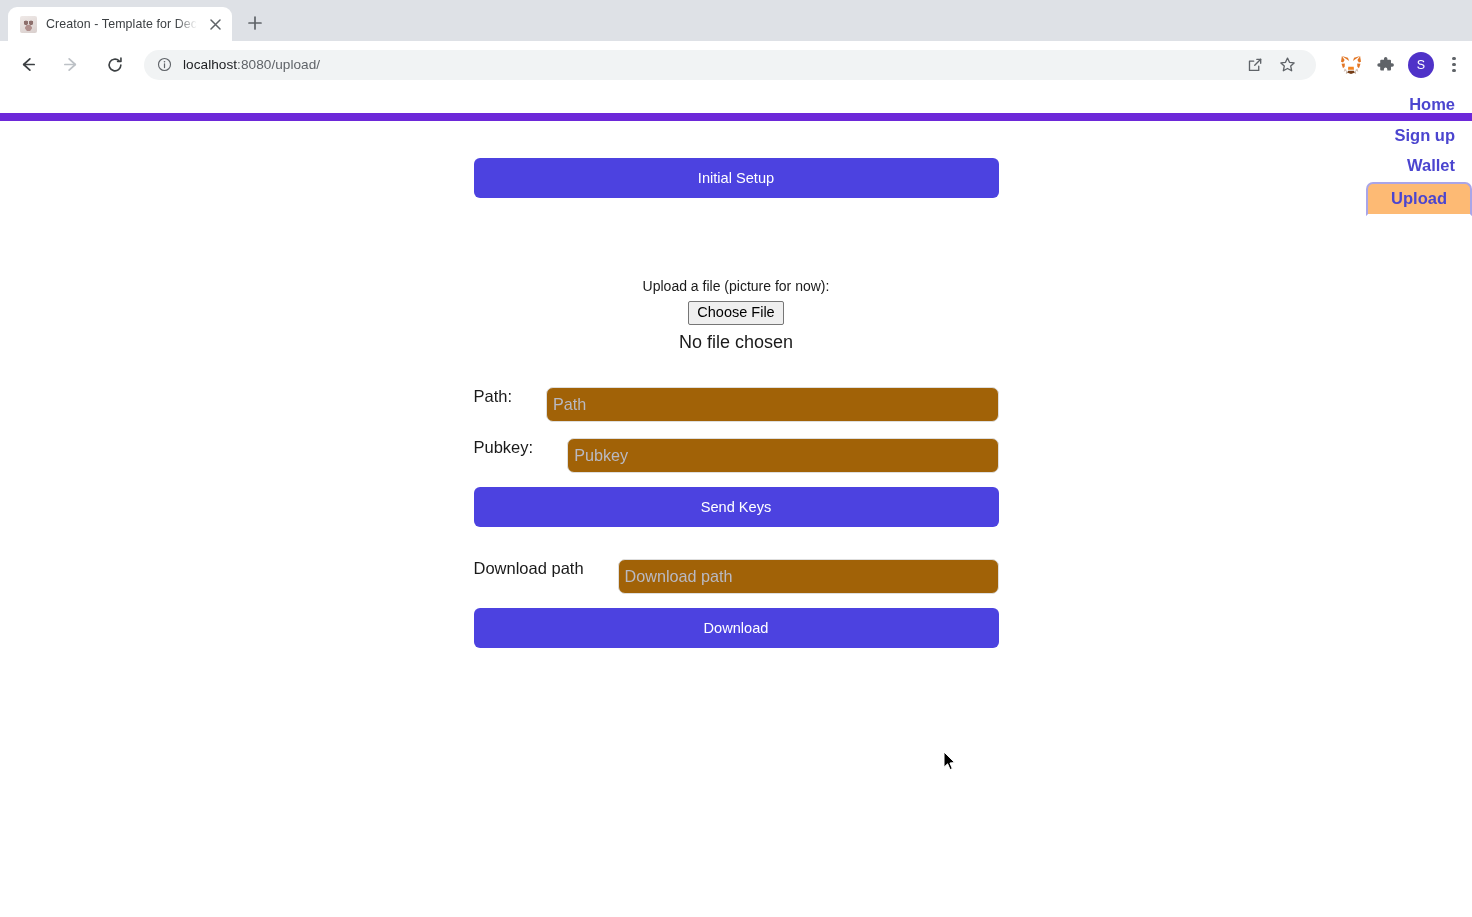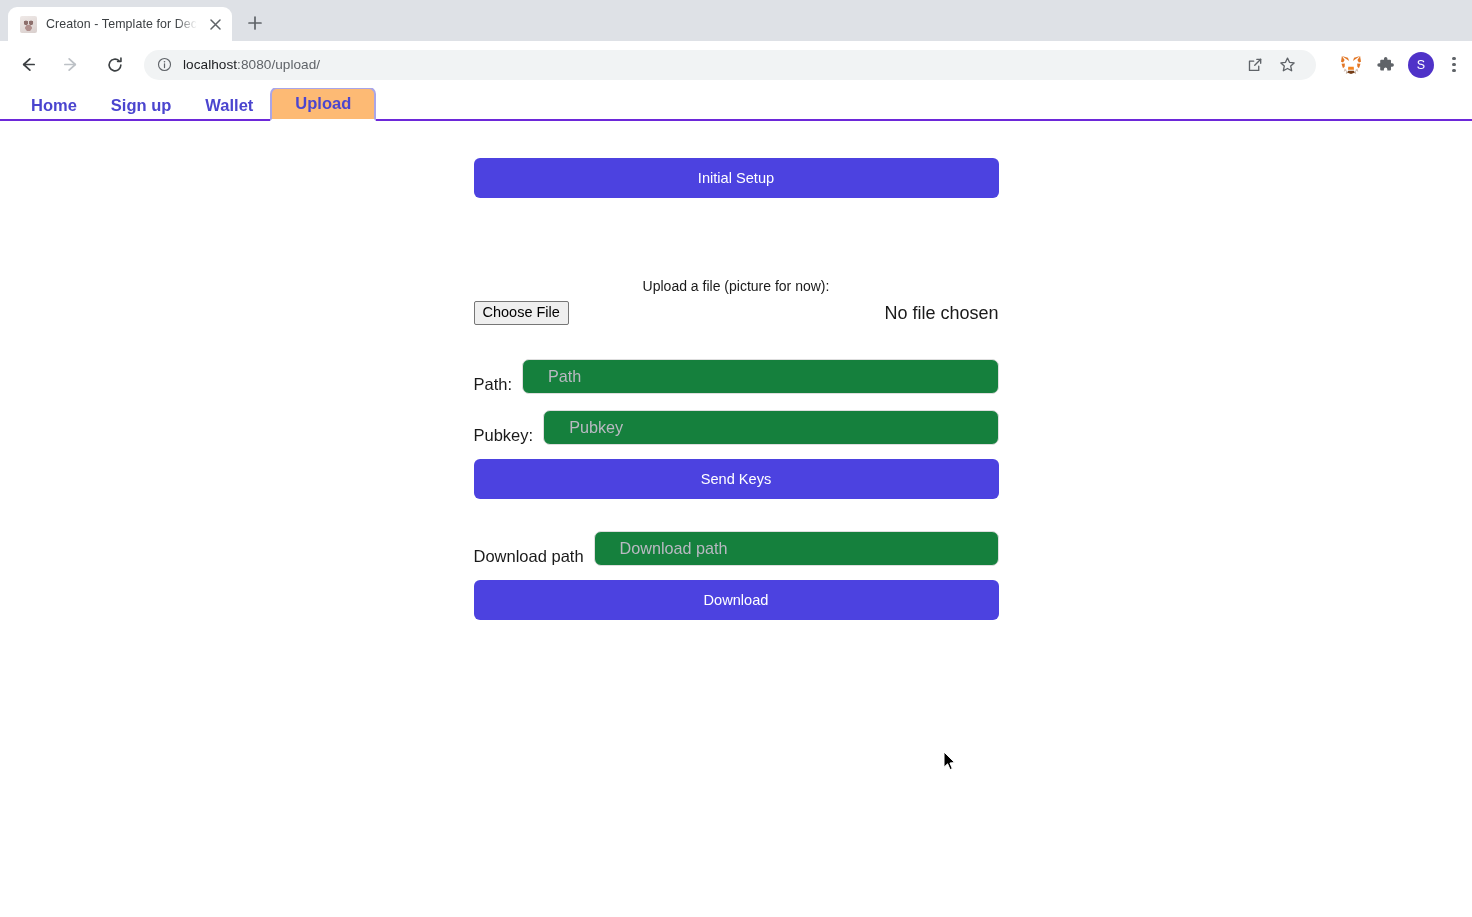--- a/index.html
+++ b/index.html
@@ -135,25 +135,26 @@
     position: absolute;
     top: 88px; left: 0;
     width: 1472px;
     height: 829px;
     background: #ffffff;
     overflow: hidden;
   }
 
   .sitenav {
     height: 33px;
-    border-bottom: 2px solid #6d28d9;
+    border-bottom: 8px solid #6d28d9;
     display: flex;
     align-items: flex-end;
     padding-left: 14px;
     gap: 0;
+    flex-direction: column;
   }
   .navlink {
     font-size: 16.5px;
     font-weight: bold;
     color: #4b45cf;
     padding: 6px 17px 8px 17px;
     line-height: 1;
     white-space: nowrap;
     text-decoration: none;
     position: relative;
@@ -193,60 +194,62 @@
     margin-top: 78px;
   }
   .upload-label {
     font-size: 14px;
     color: #1a1a1a;
     line-height: 1.5;
   }
   .file-row {
     margin-top: 4px;
     display: flex;
-    justify-content: space-between;
+    justify-content: flex-start;
     align-items: center;
     gap: 7px;
+    flex-direction: column;
   }
   .file-btn {
     font-size: 14.5px;
     color: #000000;
     background: #efefef;
     border: 1px solid #767676;
     border-radius: 2px;
     padding: 2px 8px 3px 8px;
     line-height: 1.2;
     cursor: pointer;
     font-family: "Liberation Sans", sans-serif;
   }
   .file-status { font-size: 18px; color: #1a1a1a; }
 
   .field-row {
     display: flex;
-    align-items: flex-end;
+    align-items: flex-start;
     margin-top: 0;
   }
   .field-label {
     font-size: 16.5px;
     color: #1a1a1a;
     white-space: nowrap;
     padding-right: 10px;
   }
   .field-input {
     flex: 1 1 auto;
     height: 35px;
     border: 1px solid #dedede;
     border-radius: 7px;
-    background: #15803d;
-    padding: 0 25px;
+    background: #a16207;
+    padding: 0 6px;
     font-size: 16.2px;
     color: #1a1a1a;
     font-family: "Liberation Sans", sans-serif;
     outline: none;
     min-width: 0;
+    margin-left: 24px;
   }
   .field-input::placeholder { color: #b9b9c2; }
 
   .spacer-1 { height: 34px; }
   .spacer-2 { height: 16px; }
   .spacer-3 { height: 32px; }
   .spacer-4 { height: 14px; }
 
   .cursor {
     position: absolute;

